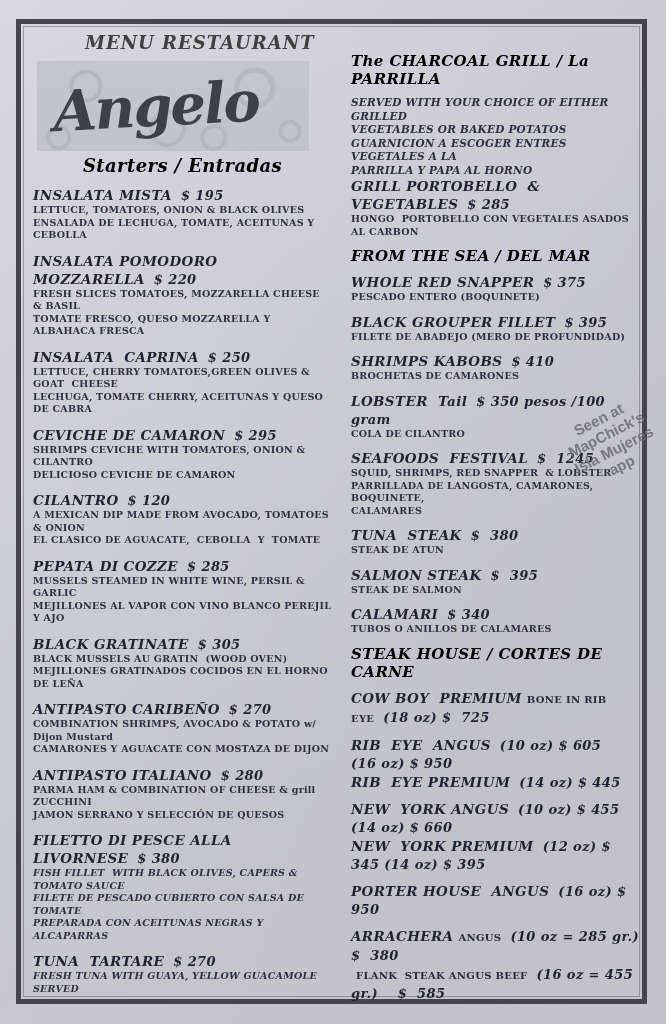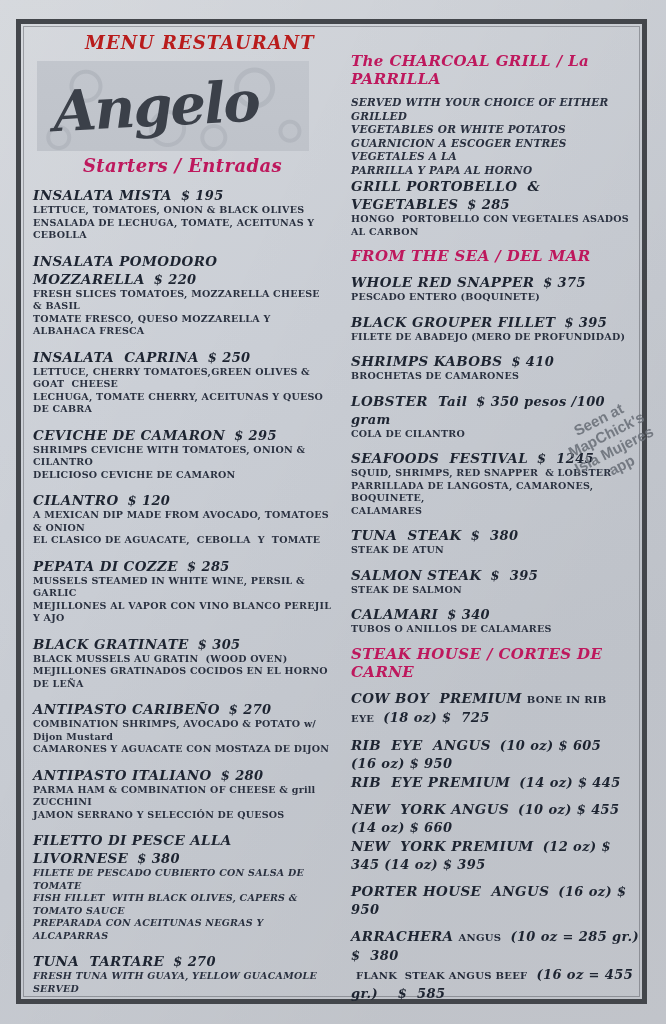--- a/index.html
+++ b/index.html
@@ -15,35 +15,35 @@
     background:linear-gradient(115deg,rgba(255,255,255,.10) 0%,rgba(255,255,255,0) 30%,rgba(0,0,0,.04) 75%);}
   .frame{position:absolute;left:16px;top:19px;right:19px;bottom:20px;
     border:5px solid #43464b;}
   .frame::after{content:"";position:absolute;inset:2px;border:1px solid rgba(64,68,74,.40);}
   .content{position:absolute;left:33px;top:26px;right:26px;bottom:30px;display:flex;}
   .col{box-sizing:border-box;}
   .col-left{width:305px;padding-right:6px;}
   .col-right{flex:1;padding-left:13px;padding-top:24px;position:relative;}
 
   .menu-title{font-size:18px;font-weight:bold;font-style:italic;letter-spacing:1px;
-    margin:6px 0 4px 52px;color:#b91c1c;}
+    margin:6px 0 4px 52px;color:#404040;}
 
   .logo-band{width:272px;height:90px;margin:8px 0 4px 4px;position:relative;overflow:hidden;
     background:
       radial-gradient(circle 26px at 18% 28%, rgba(167,172,180,0) 12px, rgba(167,172,180,.55) 13px 16px, rgba(167,172,180,0) 17px),
       radial-gradient(circle 30px at 48% 75%, rgba(167,172,180,0) 14px, rgba(167,172,180,.5) 15px 18px, rgba(167,172,180,0) 19px),
       radial-gradient(circle 34px at 80% 30%, rgba(167,172,180,0) 15px, rgba(167,172,180,.5) 16px 20px, rgba(167,172,180,0) 21px),
       radial-gradient(circle 22px at 65% 85%, rgba(167,172,180,0) 9px, rgba(167,172,180,.5) 10px 13px, rgba(167,172,180,0) 14px),
       radial-gradient(circle 20px at 8% 85%, rgba(167,172,180,0) 8px, rgba(167,172,180,.5) 9px 12px, rgba(167,172,180,0) 13px),
       radial-gradient(circle 18px at 93% 78%, rgba(167,172,180,0) 7px, rgba(167,172,180,.5) 8px 11px, rgba(167,172,180,0) 12px),
       linear-gradient(180deg,#c2c6cd,#bfc3ca);}
   .logo-band svg{position:absolute;left:0;top:0;}
 
   .sec-header{font-size:15px;font-weight:bold;font-style:italic;letter-spacing:.4px;
-    color:#be185d;margin:2px 0 8px 0;}
+    color:#000000;margin:2px 0 8px 0;}
   .sec-header.center{text-align:center;font-size:18px;margin:4px 0 10px 0;}
   .sec{margin-bottom:6px;}
 
   .menu-item{margin-bottom:9px;}
   .menu-item.tight{margin-top:-8px;}
   .col-left .menu-item{margin-bottom:10px;}
   .item-line{line-height:17px;white-space:pre-wrap;}
   .item-name{font-size:13.5px;font-weight:bold;font-style:italic;letter-spacing:.4px;
     color:#1d2431;white-space:pre-wrap;}
   .item-subname{font-size:10px;font-weight:bold;letter-spacing:.3px;color:#242b3a;
@@ -120,37 +120,37 @@
           </div>
           <div class="menu-item">
             <div class="item-line"><span class="item-name">ANTIPASTO ITALIANO</span><span class="item-price">$ 280</span></div>
             <div class="desc">PARMA HAM &amp; COMBINATION OF CHEESE &amp; grill ZUCCHINI</div>
             <div class="desc">JAMON SERRANO Y SELECCIÓN DE QUESOS</div>
           </div>
         </div>
         <div class="sec">
           <div class="menu-item">
             <div class="item-line"><span class="item-name">FILETTO DI PESCE ALLA LIVORNESE</span><span class="item-price">$ 380</span></div>
+            <div class="desc it">FISH FILLET  WITH BLACK OLIVES, CAPERS &amp; TOMATO SAUCE</div>
             <div class="desc it">FILETE DE PESCADO CUBIERTO CON SALSA DE TOMATE</div>
-            <div class="desc it">FISH FILLET  WITH BLACK OLIVES, CAPERS &amp; TOMATO SAUCE</div>
             <div class="desc it">PREPARADA CON ACEITUNAS NEGRAS Y ALCAPARRAS</div>
           </div>
           <div class="menu-item">
             <div class="item-line"><span class="item-name">TUNA  TARTARE</span><span class="item-price">$ 270</span></div>
             <div class="desc it">FRESH TUNA WITH GUAYA, YELLOW GUACAMOLE SERVED</div>
           </div>
         </div>
       </div>
 
     <div class="col col-right">
 
       <div class="sec">
           <div class="sec-header">The CHARCOAL GRILL / La PARRILLA</div>
           <div class="desc intro-line">SERVED WITH YOUR CHOICE OF EITHER GRILLED</div>
-          <div class="desc intro-line">VEGETABLES OR WHITE POTATOS</div>
+          <div class="desc intro-line">VEGETABLES OR BAKED POTATOS</div>
           <div class="desc intro-line">GUARNICION A ESCOGER ENTRES VEGETALES A LA</div>
           <div class="desc intro-line">PARRILLA Y PAPA AL HORNO</div>
           <div class="menu-item">
             <div class="item-line"><span class="item-name">GRILL PORTOBELLO  &amp;  VEGETABLES</span><span class="item-price">$ 285</span></div>
             <div class="desc">HONGO  PORTOBELLO CON VEGETALES ASADOS AL CARBON</div>
           </div>
         </div>
         <div class="sec">
           <div class="sec-header">FROM THE SEA / DEL MAR</div>
           <div class="menu-item">

